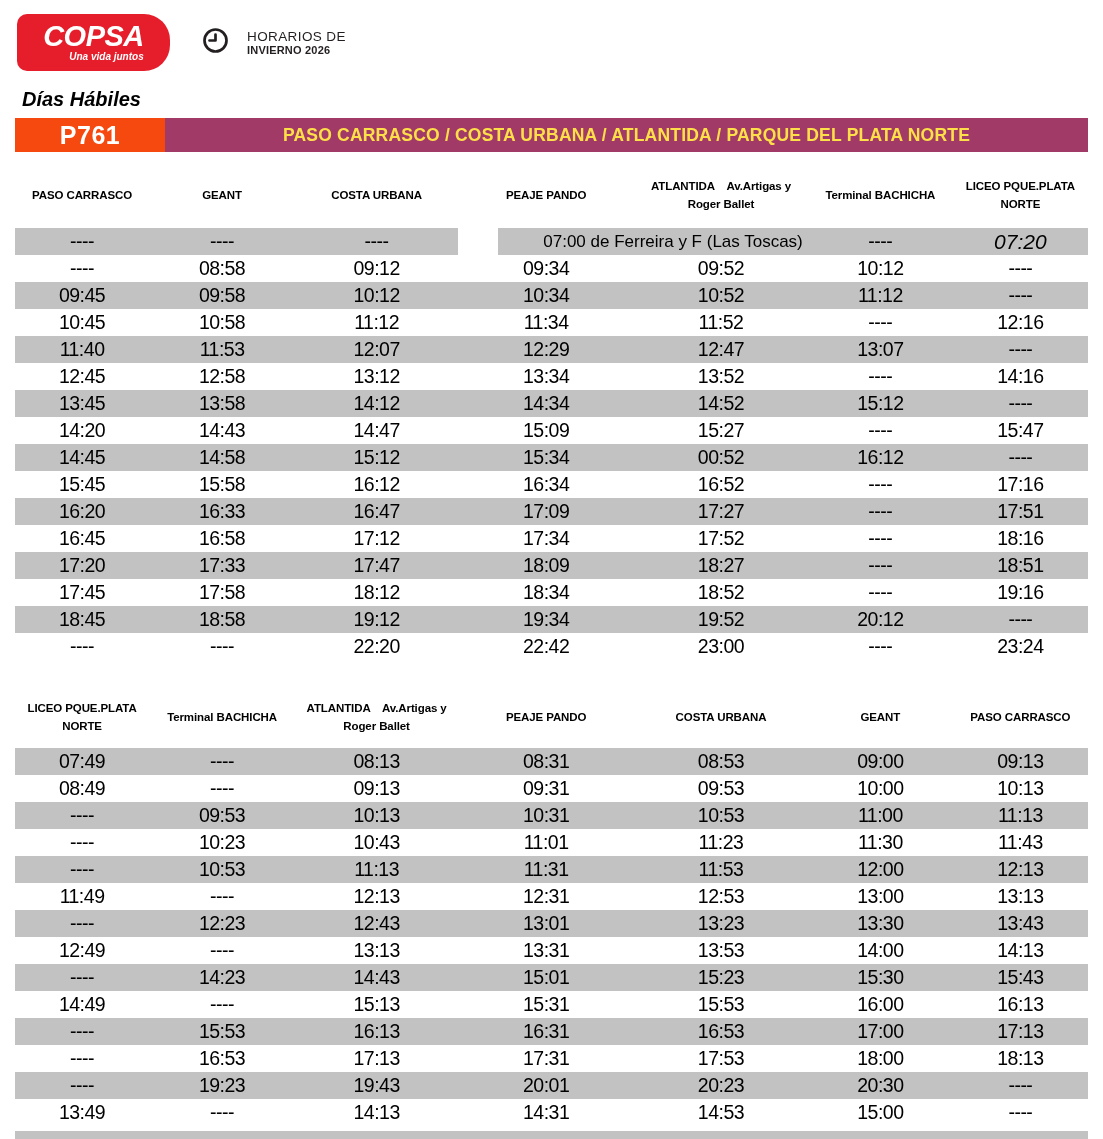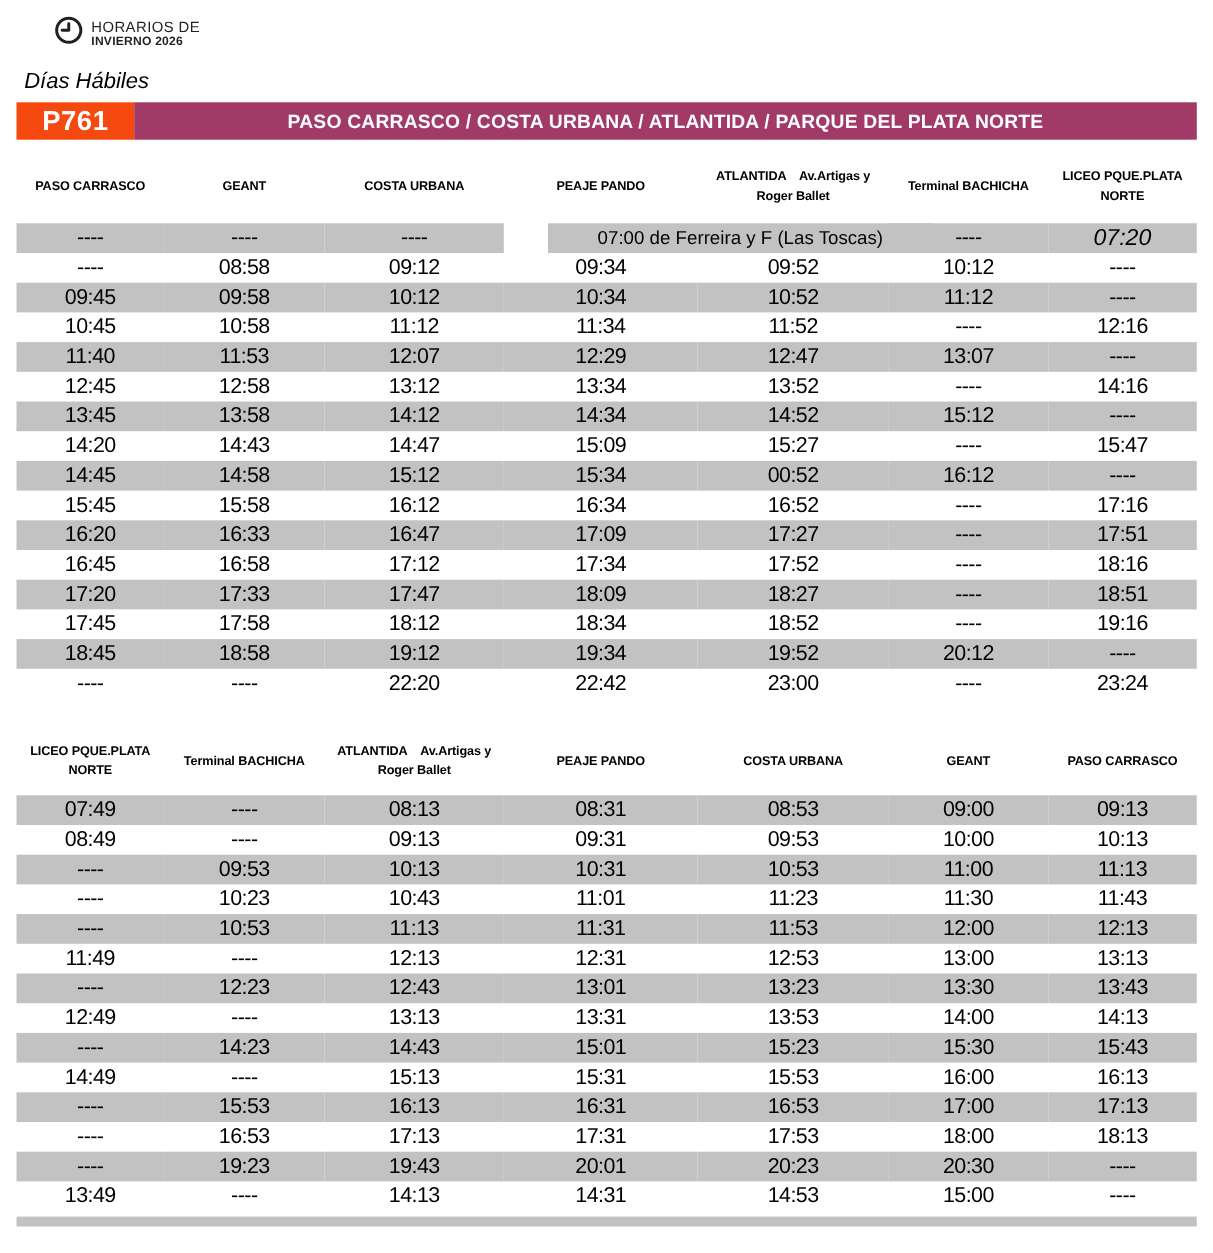--- a/index.html
+++ b/index.html
@@ -11,32 +11,32 @@
   
   .hdr { display:flex; align-items:center; padding:14px 0 0 17px; }
   .logo {
     width:153px; height:57px; background:#E61E2B; color:#fff;
     border-radius:10px 26px 26px 10px;
     display:flex; flex-direction:column; align-items:center; justify-content:center;
     font-style:italic;
   }
   .logo-brand { font-size:29px; font-weight:bold; line-height:0.95; letter-spacing:-0.5px; }
   .logo-tagline { font-size:10px; font-weight:bold; margin-left:26px; margin-top:1px; }
-  .badge { display:flex; align-items:center; gap:7px; margin-left:32px; color:#231f20; }
+  .badge { display:flex; align-items:center; gap:18px; margin-left:32px; color:#231f20; }
   .badge-text div:first-child { font-size:13.5px; letter-spacing:0.4px; }
   .badge-text div:last-child { font-size:11px; font-weight:bold; letter-spacing:0.2px; }
   
-  .section-title { margin:17px 0 7px 22px; font-size:20px; font-weight:normal; font-style:italic; }
+  .section-title { margin:17px 0 7px 22px; font-size:20px; font-weight:bold; font-style:italic; }
   .route-bar { display:flex; height:34px; margin:0 15px; }
   .route-code {
-    width:107px; background:#F5490F; color:#fff; font-weight:bold; font-size:25px;
+    width:150px; background:#F5490F; color:#fff; font-weight:bold; font-size:25px;
     display:flex; align-items:center; justify-content:center; letter-spacing:0.5px;
   }
   .route-name {
-    flex:1; background:#A23A68; color:#ffffff; font-weight:bold; font-size:17.5px;
+    flex:1; background:#A23A68; color:#fde047; font-weight:bold; font-size:17.5px;
     display:flex; align-items:center; justify-content:center; letter-spacing:0.2px;
   }
   
   table { width:1073px; margin:0 15px; border-collapse:collapse; table-layout:fixed; }
   table.t1 { margin-top:18px; }
   table.t2 { margin-top:32px; }
   col.c0{width:12.5%} col.c1{width:13.6%} col.c2{width:15.2%} col.c3{width:16.4%}
   col.c4{width:16.2%} col.c5{width:13.5%} col.c6{width:12.6%}
   th {
     font-size:11.5px; font-weight:bold; text-align:center; vertical-align:middle;
@@ -54,20 +54,24 @@
   }
   tr.first-departure td:last-child { font-size:21px; letter-spacing:0;font-style:italic; }
   .partial-row { height:9px; margin:5px 15px 0; background:#C2C2C2; }
 </style>
 </head>
 <body>
 
 <div class="page">
 
   <div class="hdr">
+    <div class="logo">
+      <div class="logo-brand">COPSA</div>
+      <div class="logo-tagline">Una vida juntos</div>
+    </div>
     <div class="badge">
       <span>
         <svg width="27" height="27" viewBox="0 0 27 27">
           <circle cx="13.5" cy="13.5" r="11" fill="none" stroke="#231f20" stroke-width="2.7"></circle>
           <path d="M13.5 7.5 v6 h-6" fill="none" stroke="#231f20" stroke-width="2.7" stroke-linecap="round" stroke-linejoin="round"></path>
         </svg>
       </span>
       <div class="badge-text">
         <div>HORARIOS DE</div>
         <div>INVIERNO 2026</div>

